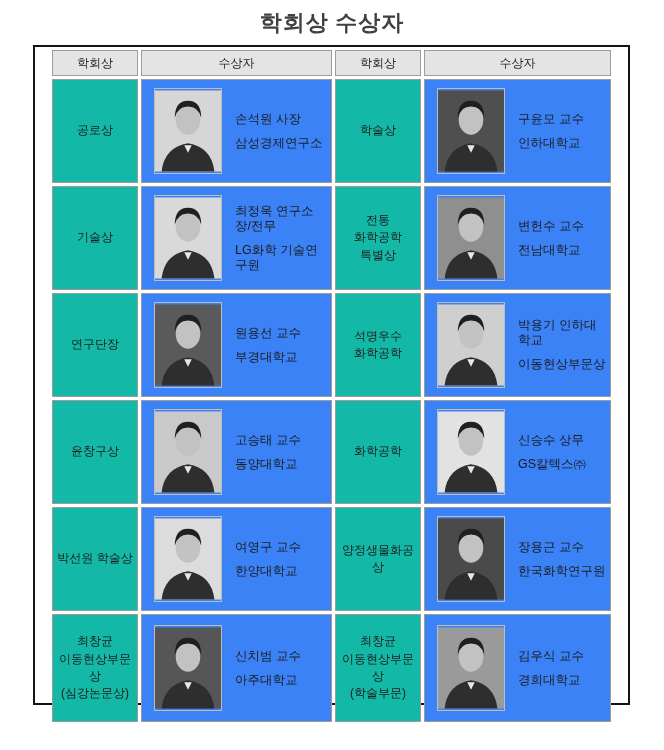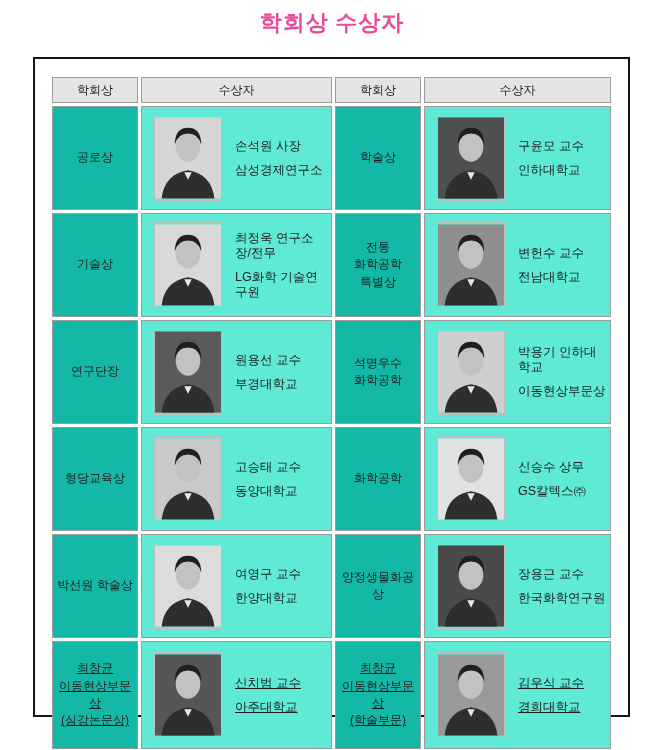--- a/index.html
+++ b/index.html
@@ -4,52 +4,50 @@
 <style>
   html,body { margin:0; padding:0; background:#ffffff; }
   .page {
     width:664px; height:750px; background:#ffffff; position:relative;
     font-family:"Liberation Sans","DejaVu Sans",sans-serif; color:#1c1c1c;
     overflow:hidden;
   }
   .title {
     text-align:center; padding-top:8px; font-size:22px; font-weight:bold;
     letter-spacing:1px; font-family:"Liberation Serif","DejaVu Serif",serif;
-    color:#ec4899;
+    color:#404040;
   }
   .frame {
     position:absolute; left:33px; top:45px; width:597px; height:660px;
     border:2px solid #141414; box-sizing:border-box;
     display:flex; justify-content:center; align-items:flex-start;
-    padding-top:15px;
-    margin-top:12px;
   }
   table.awards {
     border-collapse:separate; border-spacing:3px; table-layout:fixed;
   }
   table.awards td, table.awards th {
     border:1px solid #9c9c9c; box-sizing:border-box;
     font-size:12px; font-weight:normal;
   }
   th.hdr {
     background:#e4e4e4; height:26px; text-align:center; color:#222;
   }
   col.c-award-l { width:86px; }
   col.c-winner-l { width:191px; }
   col.c-award-r { width:86px; }
   col.c-winner-r { width:187px; }
   td.award {
     background:#14b8a6; text-align:center; vertical-align:middle;
   }
   td.award span { display:block; line-height:1.45; }
   td.winner {
-    background:#5eead4; vertical-align:middle; padding:8px 4px 8px 12px;
+    background:#3b82f6; vertical-align:middle; padding:8px 4px 8px 12px;
   }
   tr.row td { height:101px; }
-  tr.row-last td { height:108px;text-decoration:underline; }
+  tr.row-last td { height:108px; }
   .winner-inner { display:flex; align-items:center; }
   .photo {
     width:66px; height:84px; flex:0 0 66px; display:block;
     border:1px solid #bdbdbd;
   }
   .winner-text {
     margin-left:13px; display:flex; flex-direction:column;
     font-size:12.5px; line-height:1.2;
   }
   .waff { margin-top:9px; }
@@ -200,21 +198,21 @@
             <div class="winner-text">
               <span class="wname">박용기 인하대학교</span>
               <span class="waff">이동현상부문상</span>
             </div>
           </div>
         </td>
       </tr>
 
       <tr class="row">
         <td class="award">
-          <span>형당교육상</span>
+          <span>윤창구상</span>
           <span></span>
           <span></span>
         </td>
         <td class="winner">
           <div class="winner-inner">
             <svg class="photo" viewBox="0 0 70 86">
               <rect width="70" height="86" fill="#c9c9c9"></rect>
               <ellipse cx="35" cy="31" rx="13" ry="16" fill="#c2c2c2"></ellipse>
               <path d="M21 29 Q21 11 35 11 Q49 11 49 29 Q46 17 35 17 Q24 17 21 29 Z" fill="#1f1f1f"></path>
               <path d="M7 86 Q10 60 35 56 Q60 60 63 86 Z" fill="#2e2e2e"></path>

